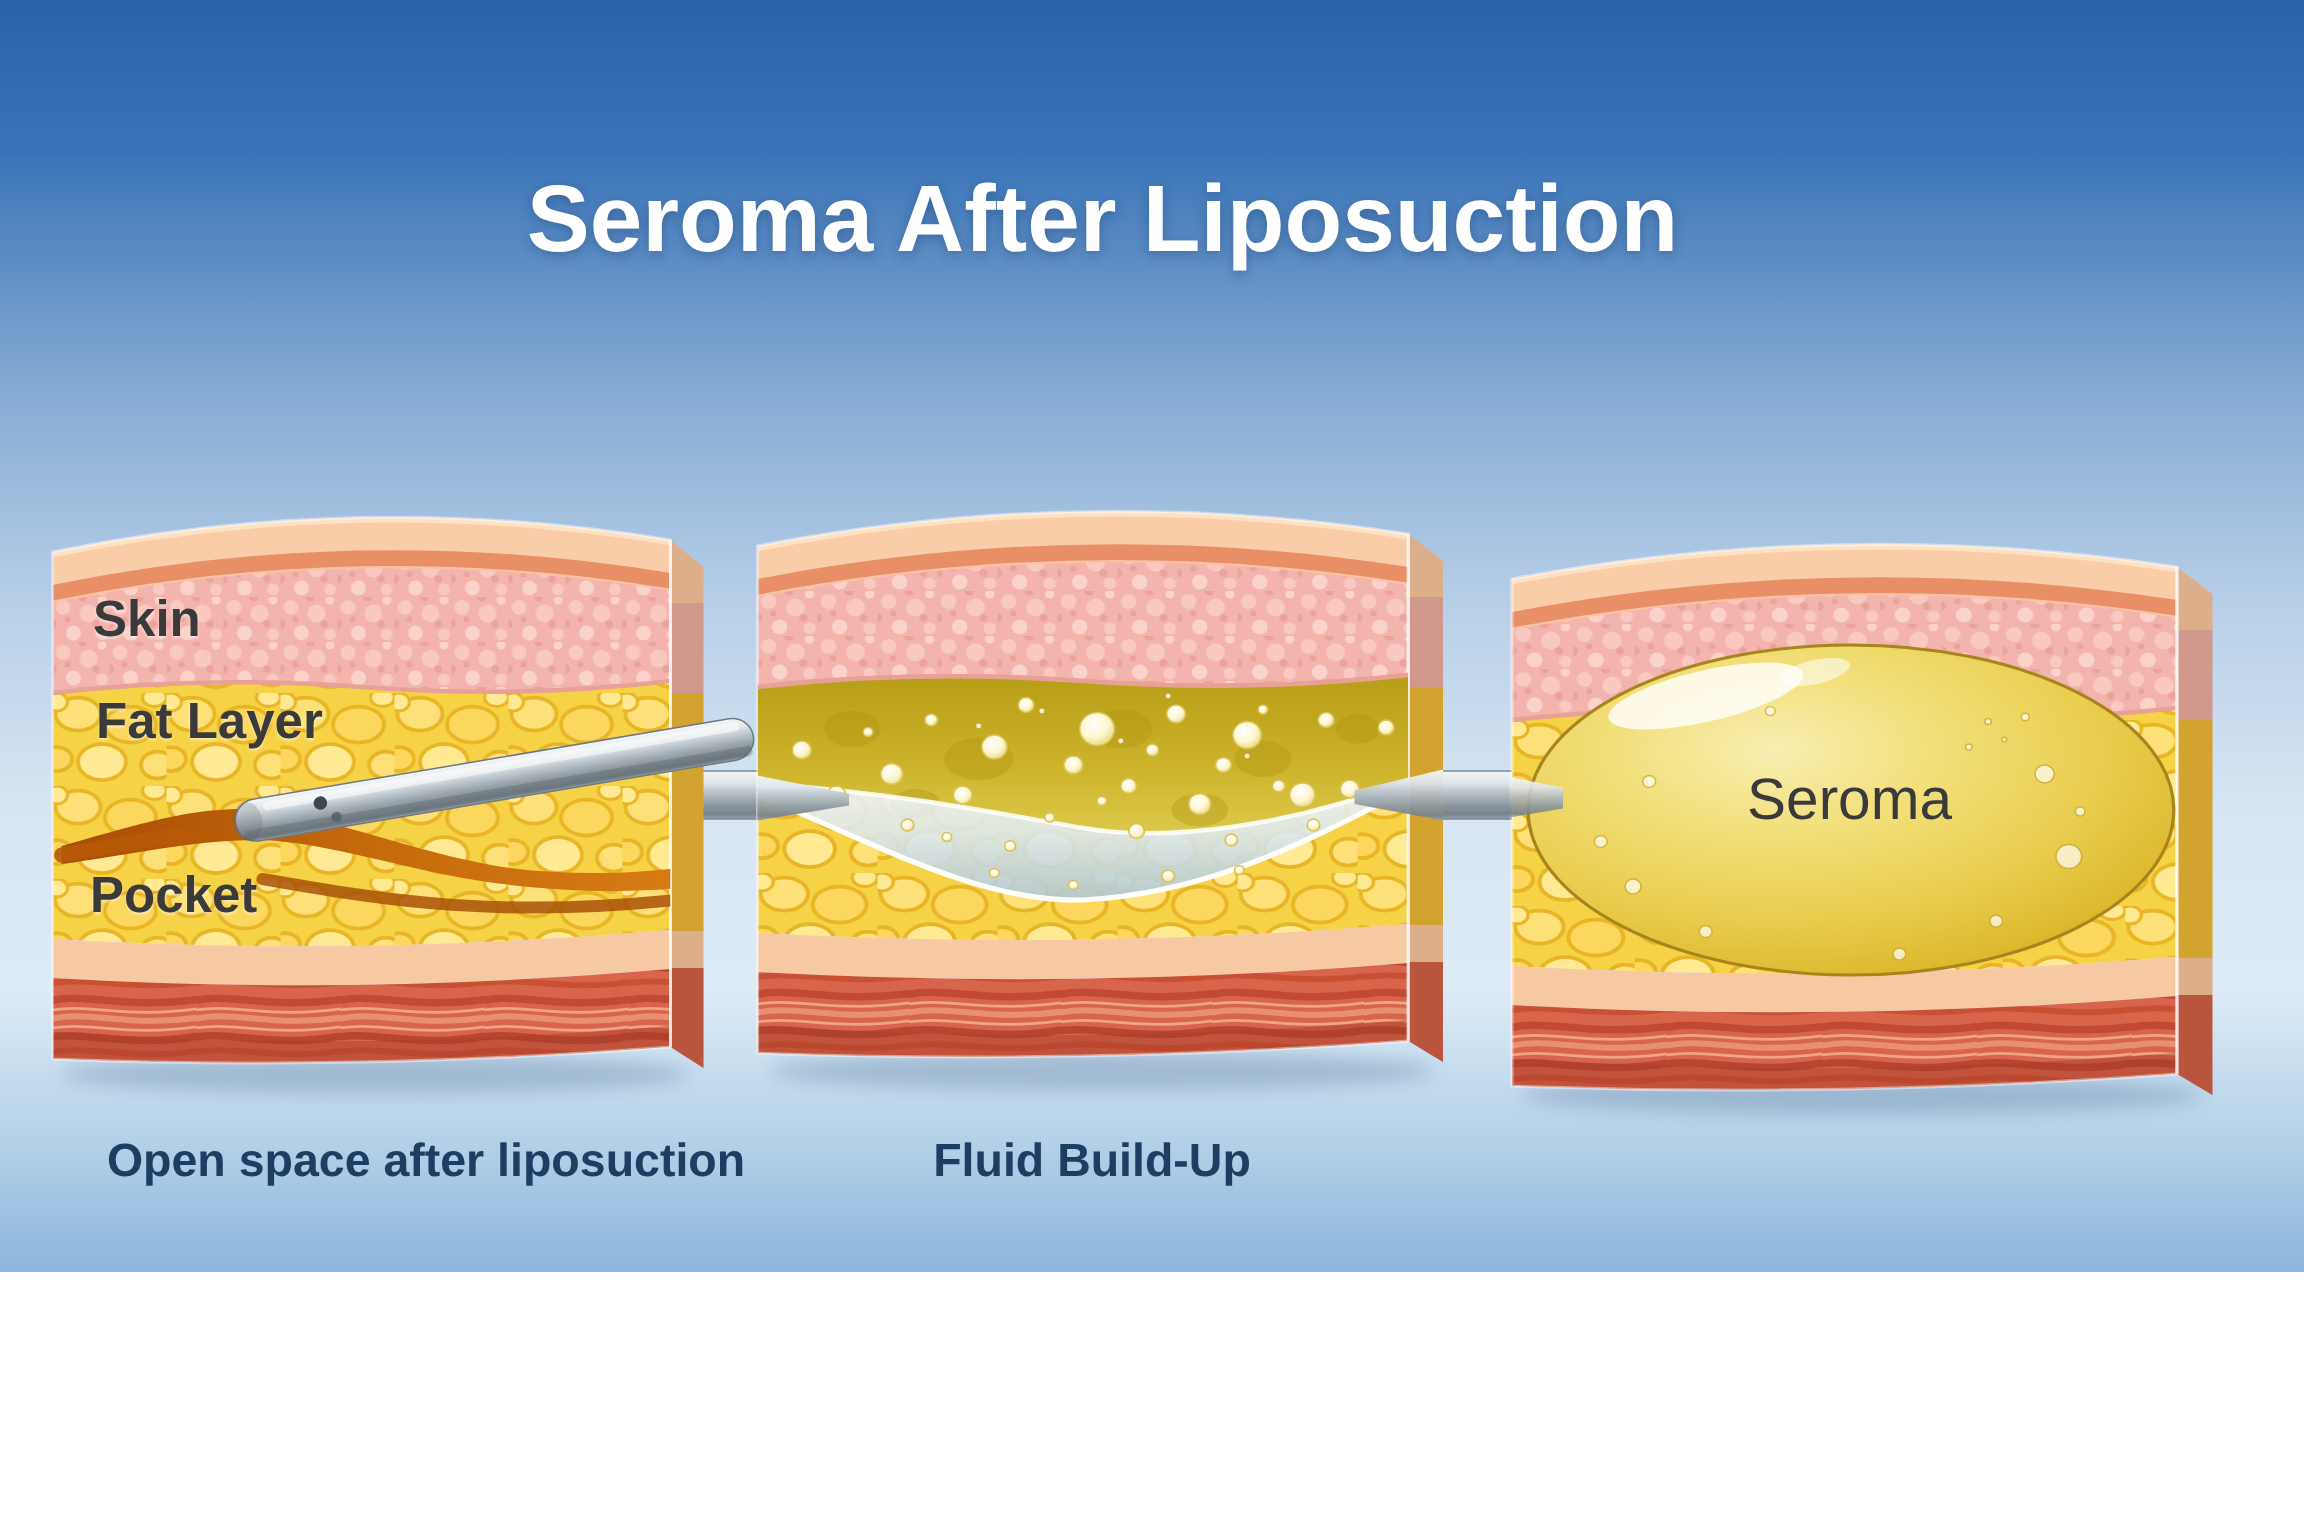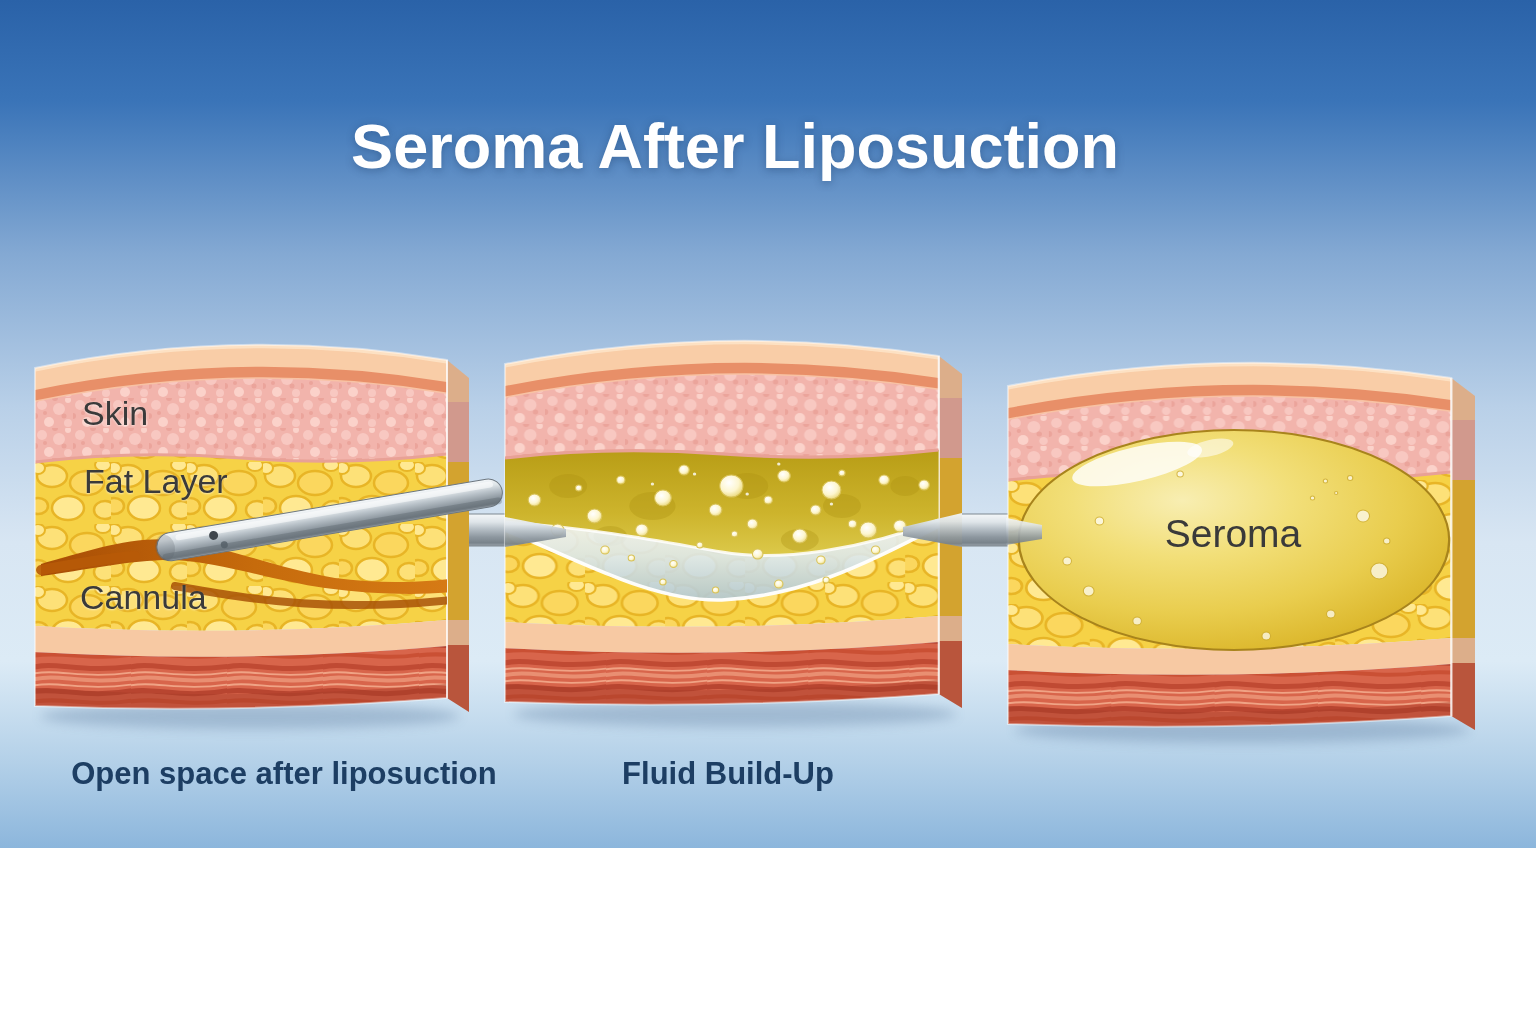--- a/index.html
+++ b/index.html
@@ -10,22 +10,22 @@
       #2a62a8 0%, #3a74b8 12%, #84a9d3 30%, #b9d0e8 48%,
       #d8e6f3 64%, #dcebf6 78%, #b3d0e8 90%, #8cb6dc 100%);
   }
   .title{
     position:absolute;top:68px;left:735px;transform:translateX(-50%);
     font-size:63px;font-weight:800;color:#ffffff;white-space:nowrap;
     text-shadow:0 2px 8px rgba(20,50,90,.35);
   }
   .diagram-svg{position:absolute;left:0;top:0;}
   .panel-label{
-    position:absolute;font-size:34px;font-weight:400;color:#3a3a3a;
-    white-space:nowrap;text-shadow:0 1px 2px rgba(255,255,255,.55);margin-left:20px;
+    position:absolute;font-size:34px;font-weight:700;color:#3a3a3a;
+    white-space:nowrap;text-shadow:0 1px 2px rgba(255,255,255,.55);
   }
   .lbl-skin{left:62px;top:394px;}
   .lbl-fat{left:64px;top:462px;}
   .lbl-cannula{left:60px;top:578px;}
   .seroma-title{
     position:absolute;left:1233px;top:512px;transform:translateX(-50%);
     font-size:39px;font-weight:400;color:#3a3a3a;white-space:nowrap;
   }
   .seroma-sub{
     position:absolute;left:1233px;top:553px;transform:translateX(-50%);
@@ -286,20 +286,20 @@
       <path d="M505,517 L566,529 L566,537 L505,547 Z" opacity=".95"></path>
       <path d="M962,513 L903,527 L903,536 L962,547 Z" opacity=".95"></path>
       <path d="M1006,518 L1042,525 L1042,539 L1006,545 Z" opacity=".9"></path>
     </g>
   </svg>
 
   <h1 class="title">Seroma After Liposuction</h1>
 
   <div class="panel-label lbl-skin">Skin</div>
   <div class="panel-label lbl-fat">Fat Layer</div>
-  <div class="panel-label lbl-cannula">Cannula</div>
+  <div class="panel-label lbl-cannula">Pocket</div>
 
   <div class="seroma-title">Seroma</div>
 
   <div class="caption cap-1">Open space after liposuction</div>
   <div class="caption cap-2">Fluid Build-Up</div>
 
 </div>
 
 </body></html>

